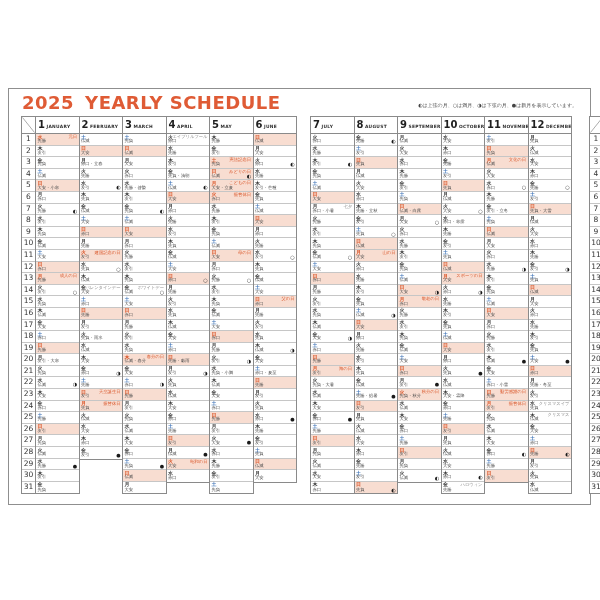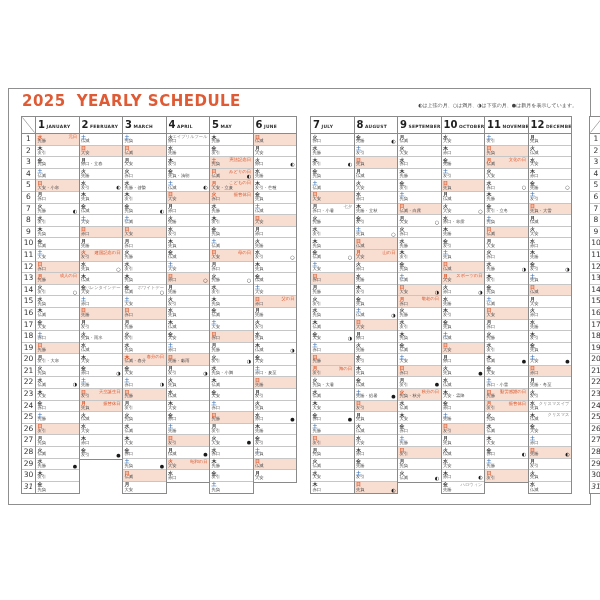--- a/index.html
+++ b/index.html
@@ -1,37 +1,37 @@
 <!DOCTYPE html>
 <html><head>
 <meta charset="utf-8">
 <style>
   html,body{margin:0;padding:0;}
   body{font-family:"DejaVu Sans","Liberation Sans",sans-serif;background:#ffffff;}
   .canvas{position:relative;width:600px;height:600px;background:#ffffff;overflow:hidden;}
   .page{position:absolute;left:8px;top:88px;width:583px;height:417px;border:1px solid #8f8f8f;background:#fff;box-sizing:border-box;}
-  .title{position:absolute;left:13px;top:3px;font-size:15px;font-weight:bold;color:var(--accent,#df5b35);letter-spacing:.5px;white-space:nowrap;}
+  .title{position:absolute;left:13px;top:3px;font-size:18px;font-weight:bold;color:var(--accent,#df5b35);letter-spacing:.5px;white-space:nowrap;}
   .title .yr{margin-right:11px;}
   .moon-note{position:absolute;right:13px;top:13px;font-size:5px;color:#444;letter-spacing:0;}
   .tbl{position:absolute;top:27px;}
   .col{position:absolute;top:0;background:#fff;border:1px solid #8a8a8a;box-sizing:border-box;}
   .mhead{height:17px;box-sizing:border-box;border-bottom:1px solid #8a8a8a;display:flex;align-items:center;padding-left:2px;overflow:hidden;white-space:nowrap;}
   .mnum{font-size:10px;font-weight:bold;color:#1f1f1f;line-height:10px;}
   .mname{font-size:4.4px;font-weight:bold;color:#2e2e2e;letter-spacing:.3px;margin-left:1.5px;margin-top:3px;}
   .dc{position:relative;height:11.6px;box-sizing:border-box;border-bottom:1px solid #c6c6c6;}
   .dc:last-child{border-bottom:none;}
   .dc.hl{background:var(--highlight,#f8ddd1);}
   .wd{position:absolute;top:.5px;left:1.5px;font-size:5px;line-height:5px;font-weight:bold;color:#3a3a3a;}
   .wd.sun{color:var(--sunday,#d9572b);} .wd.sat{color:var(--saturday,#3f74b8);}
   .hn{position:absolute;top:1px;right:1.5px;font-size:4.3px;line-height:4.5px;color:var(--sunday,#d9572b);white-space:nowrap;}
   .nt{position:absolute;top:1px;right:1.5px;font-size:4.3px;line-height:4.5px;color:#8a8a8a;white-space:nowrap;}
   .rk{position:absolute;bottom:.8px;left:1.5px;font-size:4.3px;line-height:4.6px;color:#4c4c4c;white-space:nowrap;}
   .mo{position:absolute;bottom:.6px;right:1.5px;font-size:5px;line-height:5px;color:#1a1a1a;}
   .dnc{height:11.6px;box-sizing:border-box;border-bottom:1px solid #c6c6c6;font-size:7.5px;color:#333;text-align:center;line-height:10.6px;}
-  .dnc:last-child{border-bottom:none;font-style:italic;}
+  .dnc:last-child{border-bottom:none;}
   .corner{height:17px;box-sizing:border-box;border-bottom:1px solid #8a8a8a;position:relative;}
   .corner svg{position:absolute;left:0;top:0;}
 </style>
 </head>
 <body style="--accent: #df5b35; --highlight: #f8ddd1; --sunday: #d9572b; --saturday: #3f74b8; --weekday: #3a3a3a; --grid: #8a8a8a;">
 
 <div class="canvas">
   <div class="page">
     <div class="title">
       <span class="yr">2025</span><span>YEARLY SCHEDULE</span>

